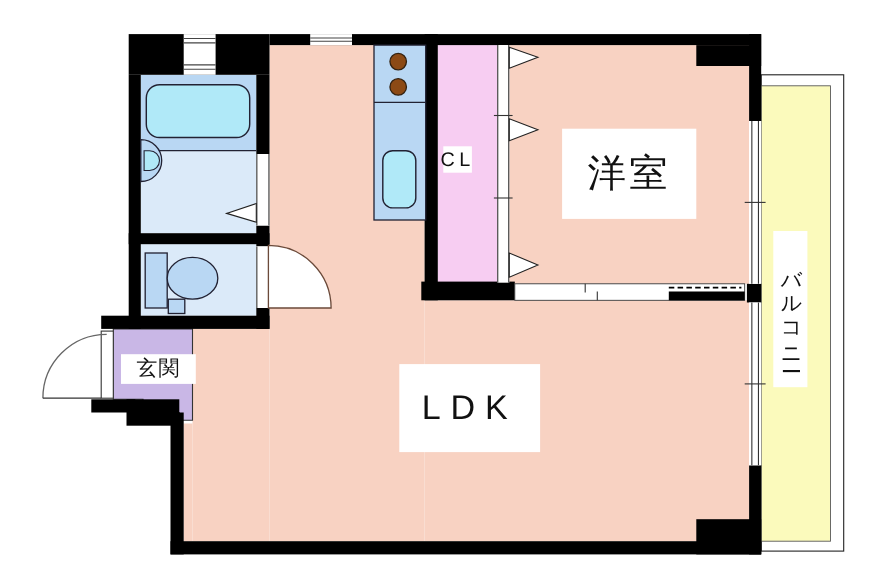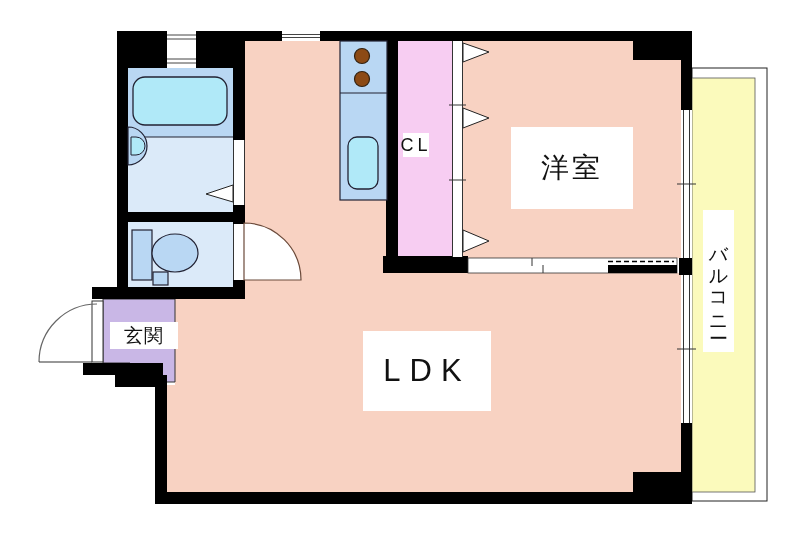--- a/index.html
+++ b/index.html
@@ -2,21 +2,21 @@
 <html><head>
 <meta charset="utf-8">
 <style>
   html,body{margin:0;padding:0;background:#ffffff;}
   .stage{position:relative;width:800px;height:534px;background:#ffffff;overflow:hidden;
          font-family:"Liberation Sans","DejaVu Sans",sans-serif;}
   .stage svg{position:absolute;left:0;top:0;}
   .label{position:absolute;background:#ffffff;color:#111;display:flex;flex-direction:column;
          align-items:center;justify-content:center;text-align:center;line-height:1.15;}
   .label .l1,.label .l2{display:block;white-space:nowrap;}
-  #lbl-western{left:511px;top:127px;width:122px;height:82px;font-size:28px;letter-spacing:3px;}
+  #lbl-western{left:511px;top:117px;width:122px;height:82px;font-size:35px;letter-spacing:3px;}
   #lbl-ldk{left:363px;top:331px;width:128px;height:80px;font-size:31px;}
   #lbl-ldk .l1{letter-spacing:9px;}
   #lbl-cl{left:403px;top:133px;width:26px;height:24px;font-size:18px;letter-spacing:4px;}
   #lbl-genkan{left:110px;top:322px;width:68px;height:27px;font-size:19px;letter-spacing:1px;}
   #lbl-balcony{left:703px;top:210px;width:31px;height:142px;font-size:19px;
                writing-mode:vertical-rl;text-orientation:mixed;letter-spacing:2px;
                display:flex;align-items:center;justify-content:center;}
 </style>
 </head>
 <body>

